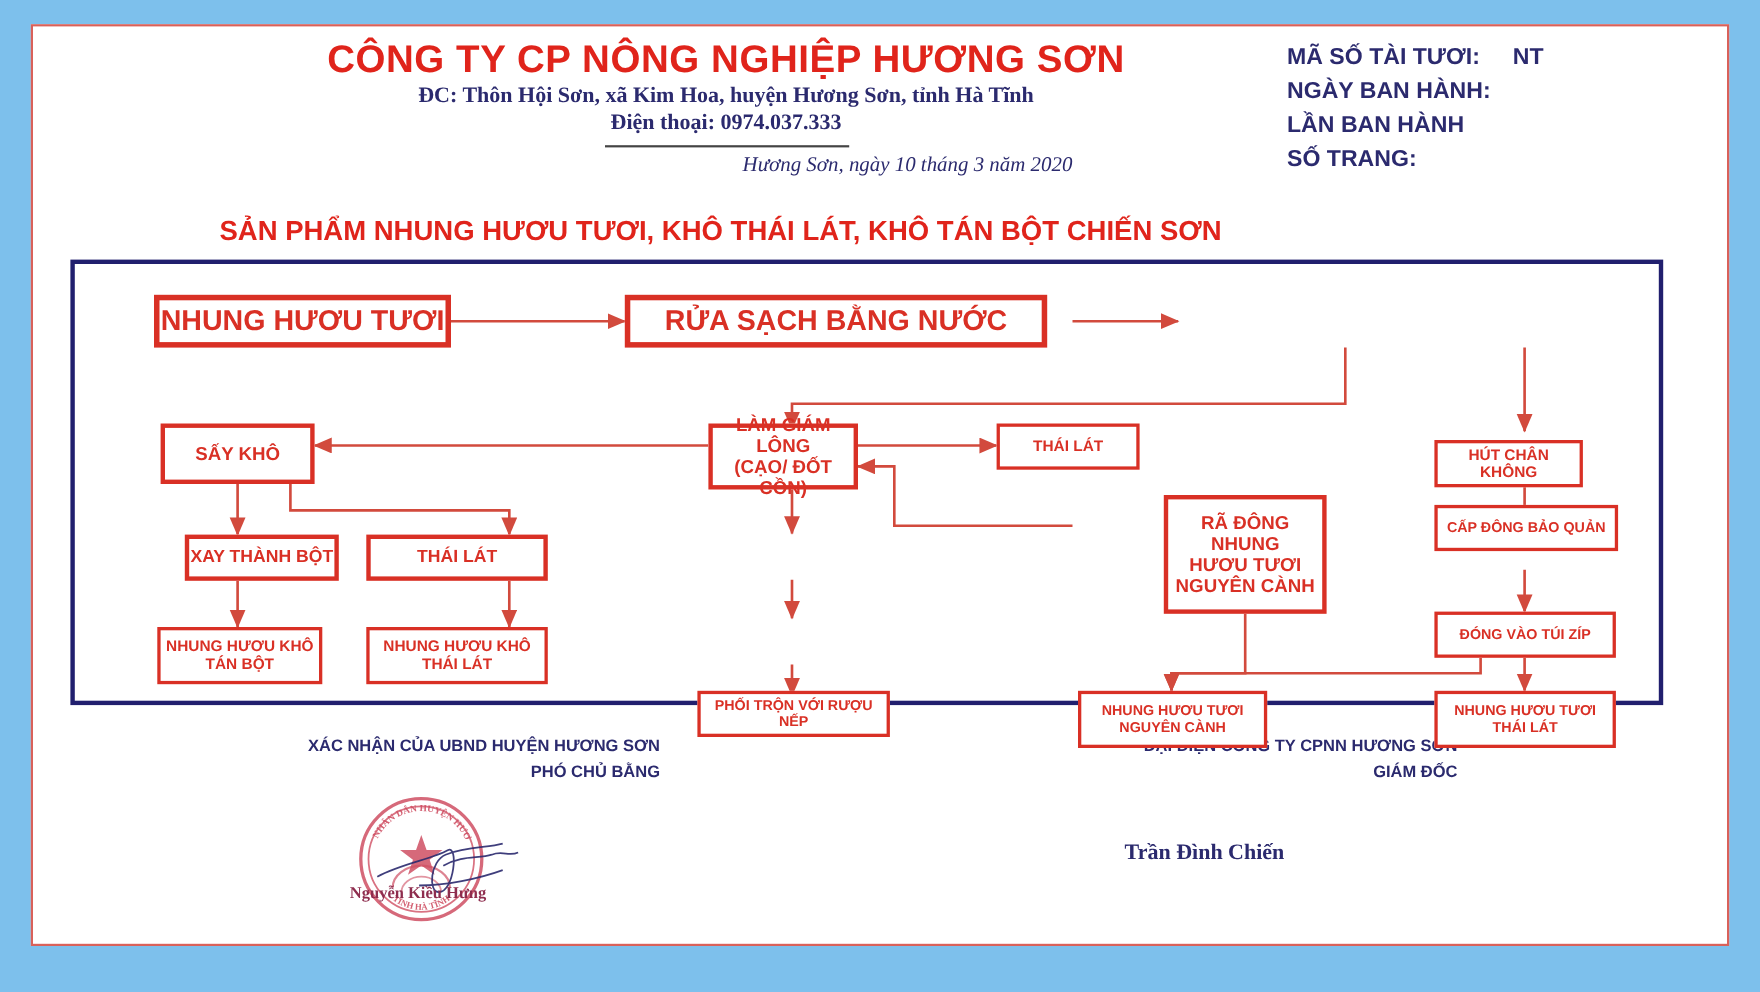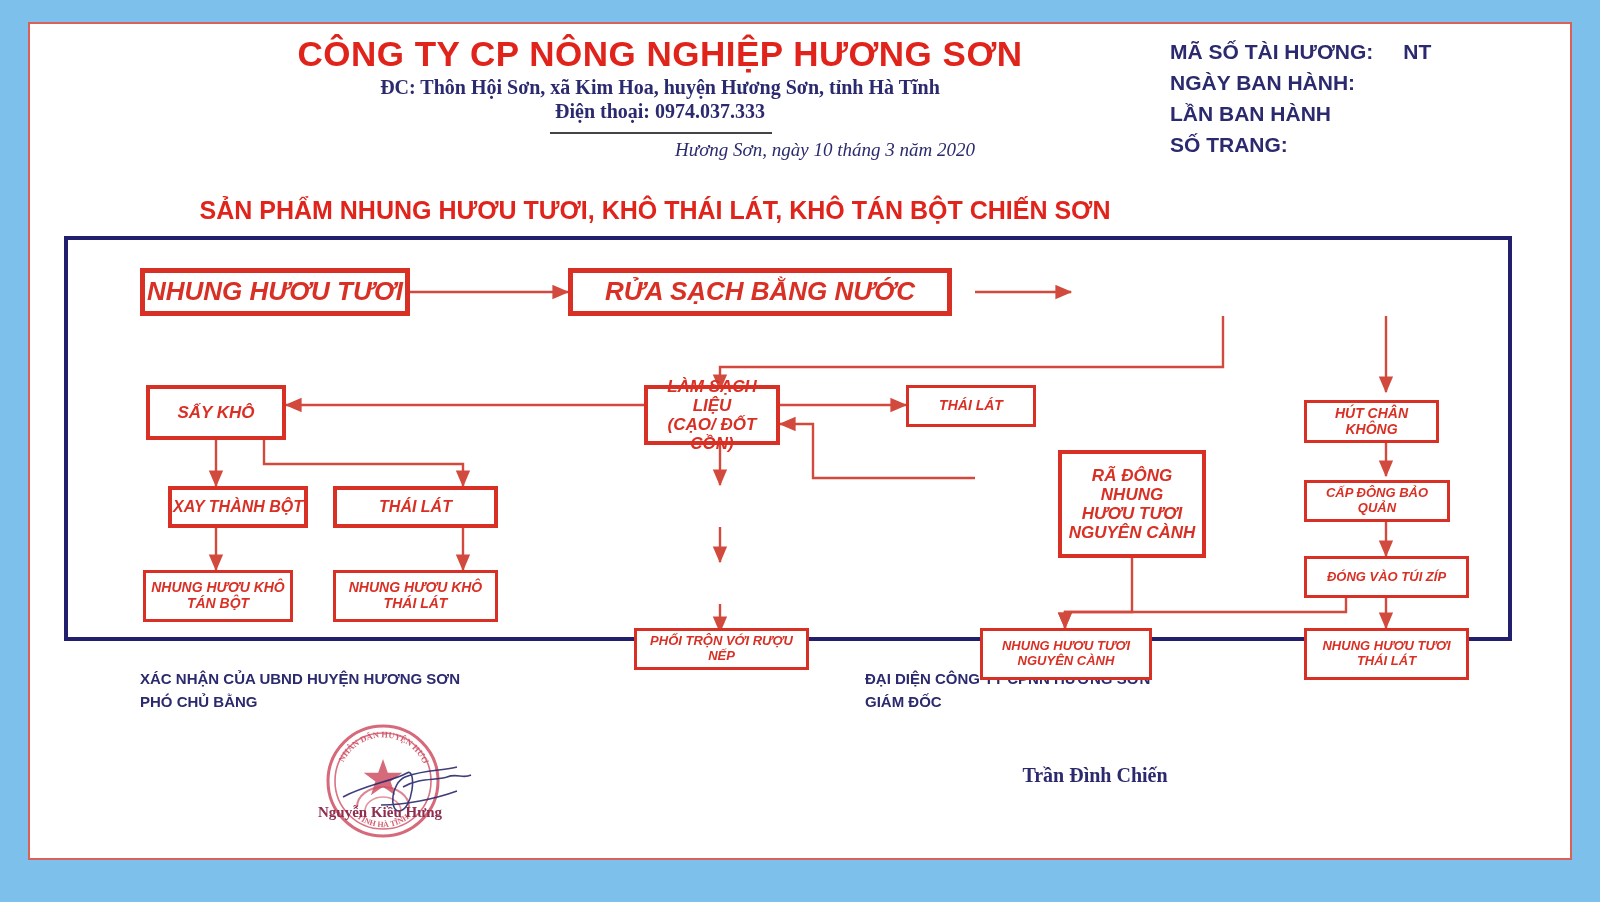--- a/index.html
+++ b/index.html
@@ -81,33 +81,32 @@
     position:absolute;
     border:3px solid #d93025;
     background:#fff;
     color:#d93025;
     font-weight:bold;
     display:flex;align-items:center;justify-content:center;
     text-align:center;
     box-sizing:border-box;
     line-height:1.12;
     z-index:3;
-    font-style:italic;
   }
   .bx.big{border-width:5px;font-size:26px;}
   .bx.med{border-width:4px;font-size:17px;}
   .bx.sm{border-width:3px;font-size:14px;}
   .bx.xs{border-width:3px;font-size:13px;}
 
   svg.wires{position:absolute;left:0;top:0;width:100%;height:100%;z-index:1;}
 
   
   .sig{
     position:absolute;color:#2b2a6e;font-weight:bold;font-size:15px;
-    text-align:left;line-height:23px;
+    text-align:right;line-height:23px;
   }
   #sig-left{left:110px;top:643px;width:460px;}
   #sig-right{left:835px;top:643px;width:460px;}
   #signer-right{
     position:absolute;left:835px;top:740px;width:460px;
     text-align:center;color:#2b2a6e;
     font-family:"Liberation Serif", serif;
     font-weight:bold;font-size:20px;
   }
   #stamp-wrap{position:absolute;left:255px;top:695px;width:250px;height:130px;}
@@ -125,21 +124,21 @@
 
   <div class="hdr">
     <div class="company">CÔNG TY CP NÔNG NGHIỆP HƯƠNG SƠN</div>
     <div class="addr">ĐC: Thôn Hội Sơn, xã Kim Hoa, huyện Hương Sơn, tỉnh Hà Tĩnh</div>
     <div class="phone">Điện thoại: 0974.037.333</div>
     <div class="rule"></div>
     <div class="place-date">Hương Sơn, ngày 10 tháng 3 năm 2020</div>
 
     <div class="meta">
       <div class="row">
-        <span>MÃ SỐ TÀI HƯƠNG:</span><span class="val">NT</span>
+        <span>MÃ SỐ TÀI TƯƠI:</span><span class="val">NT</span>
       </div>
       <div class="row">NGÀY BAN HÀNH:</div>
       <div class="row">LẦN BAN HÀNH</div>
       <div class="row">SỐ TRANG:</div>
     </div>
   </div>
 
   <div class="title2">SẢN PHẨM NHUNG HƯƠU TƯƠI, KHÔ THÁI LÁT, KHÔ TÁN BỘT CHIẾN SƠN</div>
 
   <div id="frame">
@@ -189,31 +188,31 @@
           <path d="M1278,358 L1278,372 L997,372 L997,388"></path>
 
           <path d="M1064,318 L1064,372 L997,372 L997,388"></path>
         </g>
       </svg>
 
       <div class="bx big" style="left:72px;top:28px;width:270px;height:48px;">NHUNG HƯƠU TƯƠI</div>
       <div class="bx big" style="left:500px;top:28px;width:384px;height:48px;">RỬA SẠCH BẰNG NƯỚC</div>
 
       <div class="bx med" style="left:78px;top:145px;width:140px;height:55px;">SẤY KHÔ</div>
-      <div class="bx med lsl" style="left:576px;top:145px;width:136px;height:60px;font-size:17px;white-space:pre-line;">LÀM SẠCH LIỆU
+      <div class="bx med lsl" style="left:576px;top:145px;width:136px;height:60px;font-size:17px;white-space:pre-line;">LÀM GIÁM LÔNG
 (CẠO/ ĐỐT CỒN)</div>
       <div class="bx sm" style="left:838px;top:145px;width:130px;height:42px;">THÁI LÁT</div>
       <div class="bx sm" style="left:1236px;top:160px;width:135px;height:43px;">HÚT CHÂN KHÔNG</div>
 
       <div class="bx med" style="left:78px;top:246px;width:140px;height:42px;font-size:16px;margin-left:22px;">XAY THÀNH BỘT</div>
       <div class="bx med" style="left:265px;top:246px;width:165px;height:42px;font-size:16px;">THÁI LÁT</div>
       <div class="bx med" style="left:990px;top:210px;width:148px;height:108px;font-size:17px;white-space:pre-line;">RÃ ĐÔNG NHUNG
 HƯƠU TƯƠI
 NGUYÊN CÀNH</div>
-      <div class="bx xs" style="left:1236px;top:240px;width:146px;height:42px;">CẤP ĐÔNG BẢO QUẢN</div>
+      <div class="bx xs" style="left:1236px;top:219px;width:167px;height:42px;">CẤP ĐÔNG BẢO QUẢN</div>
 
       <div class="bx sm" style="left:75px;top:330px;width:150px;height:52px;font-size:14px;white-space:pre-line;">NHUNG HƯƠU KHÔ
 TÁN BỘT</div>
       <div class="bx sm" style="left:265px;top:330px;width:165px;height:52px;font-size:14px;white-space:pre-line;">NHUNG HƯƠU KHÔ
 THÁI LÁT</div>
       <div class="bx xs" style="left:1236px;top:316px;width:165px;height:42px;">ĐÓNG VÀO TÚI ZÍP</div>
 
       <div class="bx sm" style="left:566px;top:388px;width:175px;height:42px;font-size:13px;">PHỐI TRỘN VỚI RƯỢU NẾP</div>
       <div class="bx xs" style="left:912px;top:388px;width:172px;height:52px;white-space:pre-line;">NHUNG HƯƠU TƯƠI
 NGUYÊN CÀNH</div>

